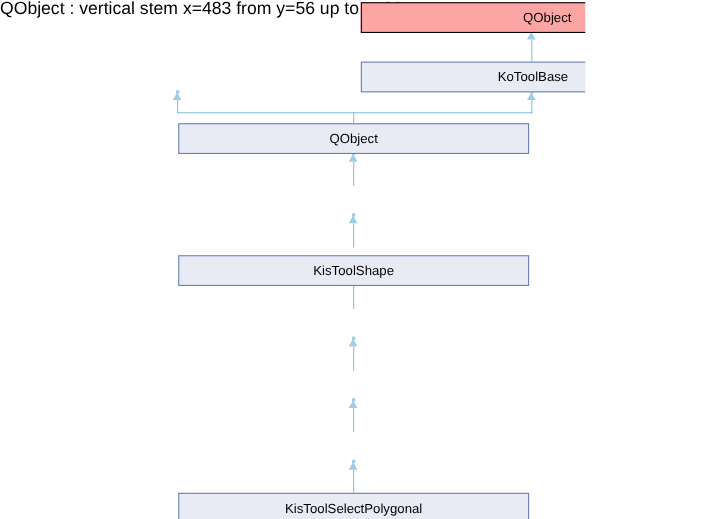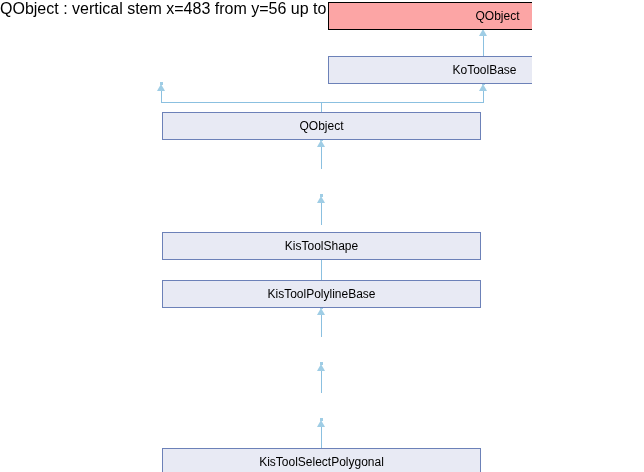--- a/index.html
+++ b/index.html
@@ -143,23 +143,20 @@
 
   <div class="node normal" style="left:162px; top:112px; width:319px;">
     <span>QObject</span>
   </div>
 
 
   <div class="node normal" style="left:162px; top:232px; width:319px;">
     <span>KisToolShape</span>
   </div>
 
-  <div class="node normal" style="left:162px; top:280px; width:319px;">
-    <span>KisToolPolylineBase</span>
-  </div>
 
 
 
   <div class="node normal" style="left:162px; top:448px; width:319px;">
     <span>KisToolSelectPolygonal</span>
   </div>
 
 </div>
 
 </body></html>

